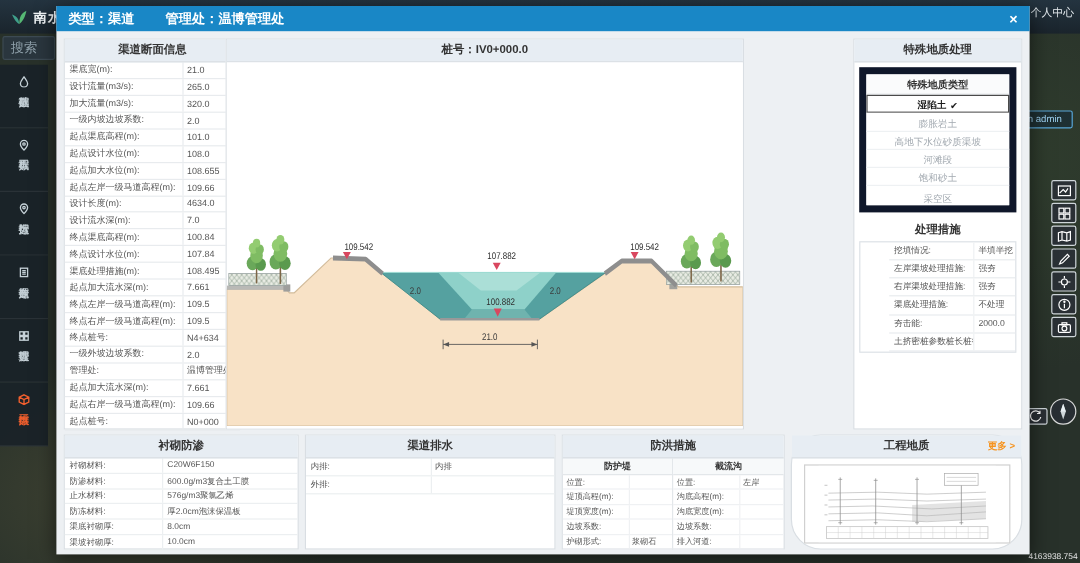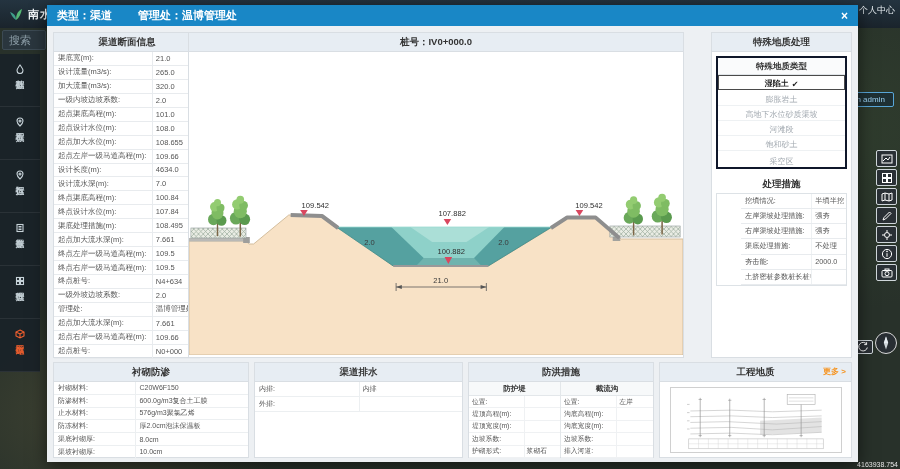--- a/index.html
+++ b/index.html
@@ -58,52 +58,52 @@
     background:#edf0f3; box-shadow:0 4px 16px rgba(0,0,0,.55); z-index:5; }
   .modal-bar { height:21px; background:#1987c6; color:#fff; display:flex; align-items:center;
     padding:0 10px; gap:26px; font-size:11px; font-weight:bold; }
   .modal-close { margin-left:auto; font-size:12px; font-weight:bold; cursor:pointer; }
 
   .panel { position:absolute; background:#fff; border:1px solid #d9dee3; }
   .panel-header { height:19px; line-height:18px; background:#e7edf3; border-bottom:1px solid #d9dee3;
     text-align:center; font-size:9.5px; font-weight:bold; color:#333; position:relative; }
 
   .left-panel  { left:6px;   top:27px; width:148px; height:326px; }
-  .center-panel{ left:141px; top:27px; width:496px; height:326px; }
+  .center-panel{ left:141px; top:27px; width:432px; height:326px; }
   .right-panel { left:664px; top:27px; width:141px; height:326px; }
 
   .kv-row { display:flex; align-items:center; height:13.95px; border-bottom:1px solid #e8ebee; }
   .kv-label { width:67%; padding-left:4px; font-size:7.5px; color:#555;
     white-space:nowrap; overflow:hidden; }
   .kv-value { width:33%; padding-left:3px; font-size:7.5px; color:#555;
     border-left:1px solid #e8ebee; align-self:stretch; display:flex; align-items:center; }
 
   .diagram-wrap { position:absolute; top:19px; bottom:0; left:0; right:0; background:#fff; }
   svg.cross-section { position:absolute; bottom:2px; left:0; width:100%; height:196px; }
   .dim-text { font-size:8px; fill:#3a3a3a; }
   .elev-text { font-size:8px; fill:#2f2f2f; }
 
-  .geo-type-box { margin:4px; border:2px solid #0f172a; background:#fff; }
+  .geo-type-box { margin:4px; border:6px solid #0f172a; background:#fff; }
   .geo-type-title { height:17px; line-height:16px; text-align:center; font-weight:bold;
     font-size:8.5px; color:#333; border-bottom:1px solid #e0e5e9; background:#fafbfc; }
   .geo-option { height:15.3px; display:flex; align-items:flex-end; justify-content:center; gap:3px;
     font-size:8px; color:#a2a9b0; border-bottom:1px solid #eef1f3; background:#fff; }
   .geo-option:last-child { border-bottom:none; }
   .geo-option.selected { color:#1b1b1b; font-weight:bold; border:1px solid #4a4a4a; }
   .measures-title { margin-top:6px; height:18px; line-height:18px; text-align:center;
     font-weight:bold; font-size:9.5px; color:#333; }
   .measures-table { margin:0 4px; border:1px solid #dde2e6; background:#fff; }
   .measures-table .kv-row { height:15.2px;margin-left:24px; }
   .measures-table .kv-label { font-size:7.2px; }
   .measures-table .kv-value { font-size:7.2px; border-left:1px solid #eef1f3; }
 
   .panel-lining { left:6px;   top:357px; width:196px; height:96px; }
   .panel-drain  { left:207px; top:357px; width:209px; height:96px; }
   .panel-flood  { left:421px; top:357px; width:186px; height:96px; }
-  .panel-geop   { left:612px; top:357px; width:193px; height:96px; }
+  .panel-geop   { left:612px; top:357px; width:193px; height:96px;border-radius:25px; }
 
   .b-row { display:flex; align-items:center; height:12.8px; border-bottom:1px solid #eceff1; }
   .b-label { width:42%; padding-left:4px; font-size:7px; color:#555; white-space:nowrap; overflow:hidden; }
   .b-value { width:58%; padding-left:3px; font-size:7px; color:#555; border-left:1px solid #eceff1;
     align-self:stretch; display:flex; align-items:center; white-space:nowrap; overflow:hidden; }
   .panel-drain .b-row { height:15px; }
   .panel-drain .b-label { width:50%; }
   .panel-drain .b-value { width:50%; }
 
   .flood-cols { display:flex; height:calc(100% - 19px); }

